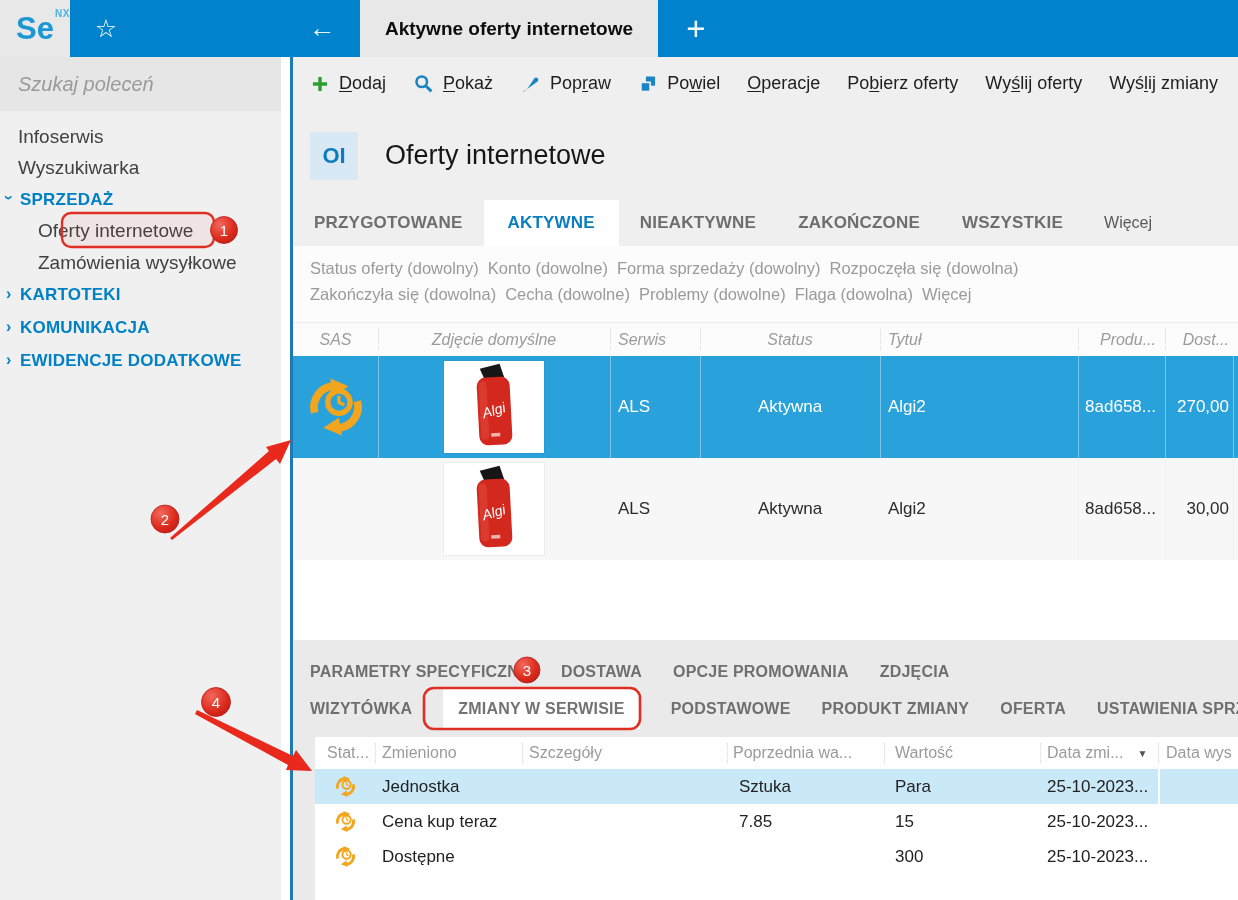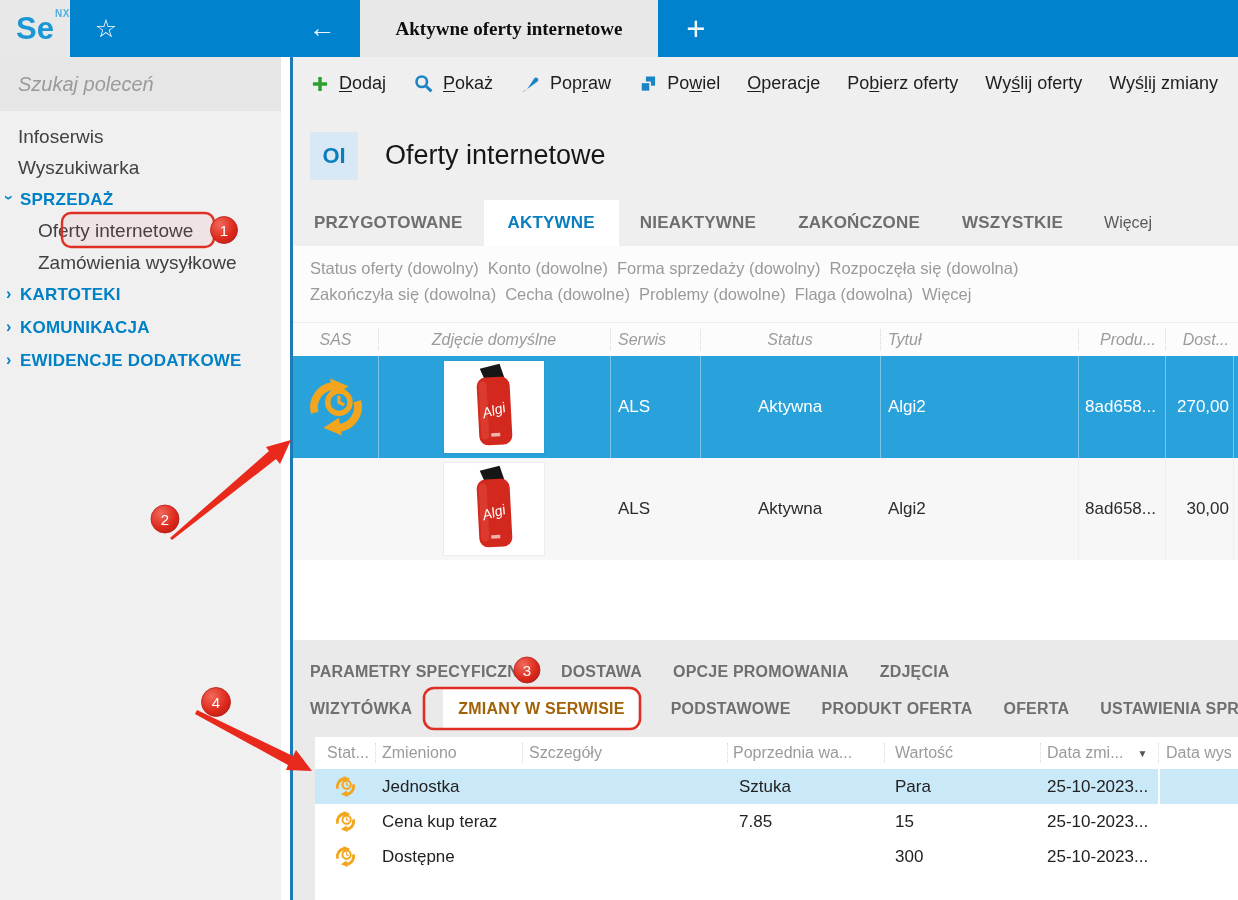--- a/index.html
+++ b/index.html
@@ -8,21 +8,21 @@
   .app { position:relative; width:1238px; height:900px; background:#fff; overflow:hidden; margin:0 auto; }
 
   
   .topbar { position:absolute; left:0; top:0; width:1238px; height:57px; background:#fff; }
   .logo-cell { position:absolute; left:0; top:0; width:70px; height:57px; background:#e9e8e9; display:flex; align-items:center; justify-content:center; }
   .logo { position:relative; color:#1a97d4; font-size:31px; font-weight:700; line-height:1; }
   .logo sup { position:absolute; top:-4px; right:-16px; font-size:10px; font-weight:700; color:#4db3e2; letter-spacing:.5px; }
   .tb-blue-left { position:absolute; left:70px; top:0; width:290px; height:57px; background:#0083cc; }
   .tb-star { position:absolute; left:20px; top:0; height:57px; width:32px; color:#fff; font-size:25px; display:flex; align-items:center; justify-content:center; }
   .tb-back { position:absolute; right:18px; top:0; height:57px; width:40px; color:#eaf4fb; font-size:27px; display:flex; align-items:center; justify-content:center; }
-  .tb-tab { position:absolute; left:360px; top:0; width:298px; height:57px; background:#e9e8e9; color:#0d0d0d; font-size:19px; font-weight:700; display:flex; align-items:center; justify-content:center;font-family:Liberation Serif, serif; }
+  .tb-tab { position:absolute; left:360px; top:0; width:298px; height:57px; background:#e9e8e9; color:#0d0d0d; font-size:19px; font-weight:700; display:flex; align-items:center; justify-content:center; }
   .tb-blue-right { position:absolute; left:658px; top:0; right:0; height:57px; background:#0083cc; }
   .tb-plus { position:absolute; left:20px; top:0; height:57px; width:36px; color:#f2f9fd; font-size:33px; font-weight:300; display:flex; align-items:center; justify-content:center; }
 
   
   .sidebar { position:absolute; left:0; top:57px; width:281px; bottom:0; background:#f1f0f1; }
   .gutter { position:absolute; left:281px; top:57px; width:9px; bottom:0; background:#fff; }
   .vline { position:absolute; left:290px; top:57px; width:3px; bottom:0; background:#1d7ab4; }
   .search { position:absolute; left:0; top:0; width:281px; height:54px; background:#e7e6e7; display:flex; align-items:center; padding:0 14px 0 18px; }
   .search input { flex:1; border:none; outline:none; background:transparent; font-family:inherit; font-size:20px; font-style:italic; color:#6b6b6b; }
   .search input::placeholder { color:#9b9a9b; font-style:italic; }
@@ -73,21 +73,21 @@
   .orow2 .rsep { background:#efefef; }
   .s1{left:85px}.s2{left:317px}.s3{left:407px}.s4{left:587px}.s5{left:785px}.s6{left:872px}.s7{left:940px}
   .thumb { width:100px; height:92px; background:#fff; display:flex; align-items:center; justify-content:center; box-shadow:0 0 0 1px rgba(0,0,0,.04); }
 
   
   .panel { position:absolute; left:0; top:583px; right:0; bottom:0; background:#ebeaeb; }
   .ptabs { position:absolute; left:0; right:0; display:flex; align-items:center; padding-left:17px; gap:31px; }
   .ptabs1 { top:14px; height:35px; }
   .ptabs2 { top:49px; height:40px; }
   .ptab { font-size:16px; font-weight:700; color:#6f6f6f; letter-spacing:.2px; white-space:nowrap; cursor:default; }
-  .ptab.active { background:#fff; color:#a16207; align-self:stretch; display:flex; align-items:center; padding:16px 15px; }
+  .ptab.active { background:#fff; color:#737373; align-self:stretch; display:flex; align-items:center; padding:16px 15px; }
   .panel-grid { position:absolute; left:22px; top:97px; right:0; bottom:0; background:#fff; }
   .dhead { position:absolute; left:0; right:0; top:0; height:32px; background:#fff; }
   .dhead .hcell { position:absolute; top:0; height:32px; display:flex; align-items:center; font-size:16px; color:#9b9b9b; white-space:nowrap; overflow:hidden; }
   .drow { position:absolute; left:0; right:0; height:35px; color:#222; }
   .drow.sel { background:#c9e9f8; }
   .dcell { position:absolute; top:0; height:35px; display:flex; align-items:center; font-size:17px; white-space:nowrap; overflow:hidden; }
   .d-stat  { left:0;    width:60px; justify-content:center; }
   .d-zmien { left:60px; width:147px; padding-left:7px; }
   .d-szcz  { left:207px;width:205px; padding-left:7px; }
   .d-poprz { left:412px;width:157px; padding-left:12px; }
@@ -325,21 +325,21 @@
       <div class="ptabs ptabs1">
         <div class="ptab">PARAMETRY SPECYFICZNE</div>
         <div class="ptab">DOSTAWA</div>
         <div class="ptab">OPCJE PROMOWANIA</div>
         <div class="ptab">ZDJĘCIA</div>
       </div>
       <div class="ptabs ptabs2">
         <div class="ptab">WIZYTÓWKA</div>
         <div class="ptab active">ZMIANY W SERWISIE</div>
         <div class="ptab">PODSTAWOWE</div>
-        <div class="ptab">PRODUKT OFERTA</div>
+        <div class="ptab">PRODUKT ZMIANY</div>
         <div class="ptab">OFERTA</div>
         <div class="ptab">USTAWIENIA SPRZ</div>
       </div>
 
       <div class="panel-grid">
         <div class="dhead">
           <div class="hcell d-stat" style="padding-left:6px">Stat...</div>
           <div class="hcell d-zmien">Zmieniono</div>
           <div class="hcell d-poprz" style="padding-left:6px">Poprzednia wa...</div>
           <div class="hcell d-szcz">Szczegóły</div>

